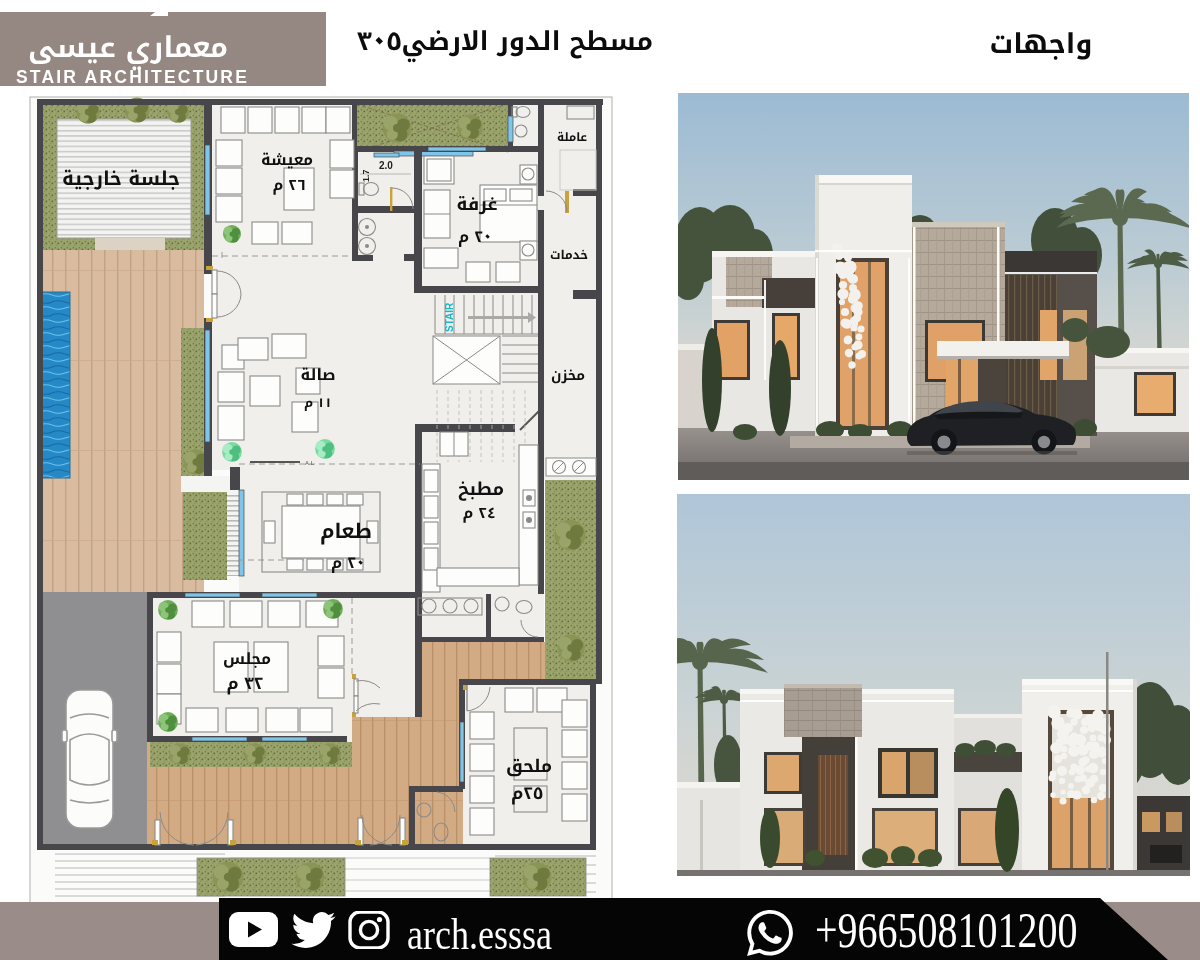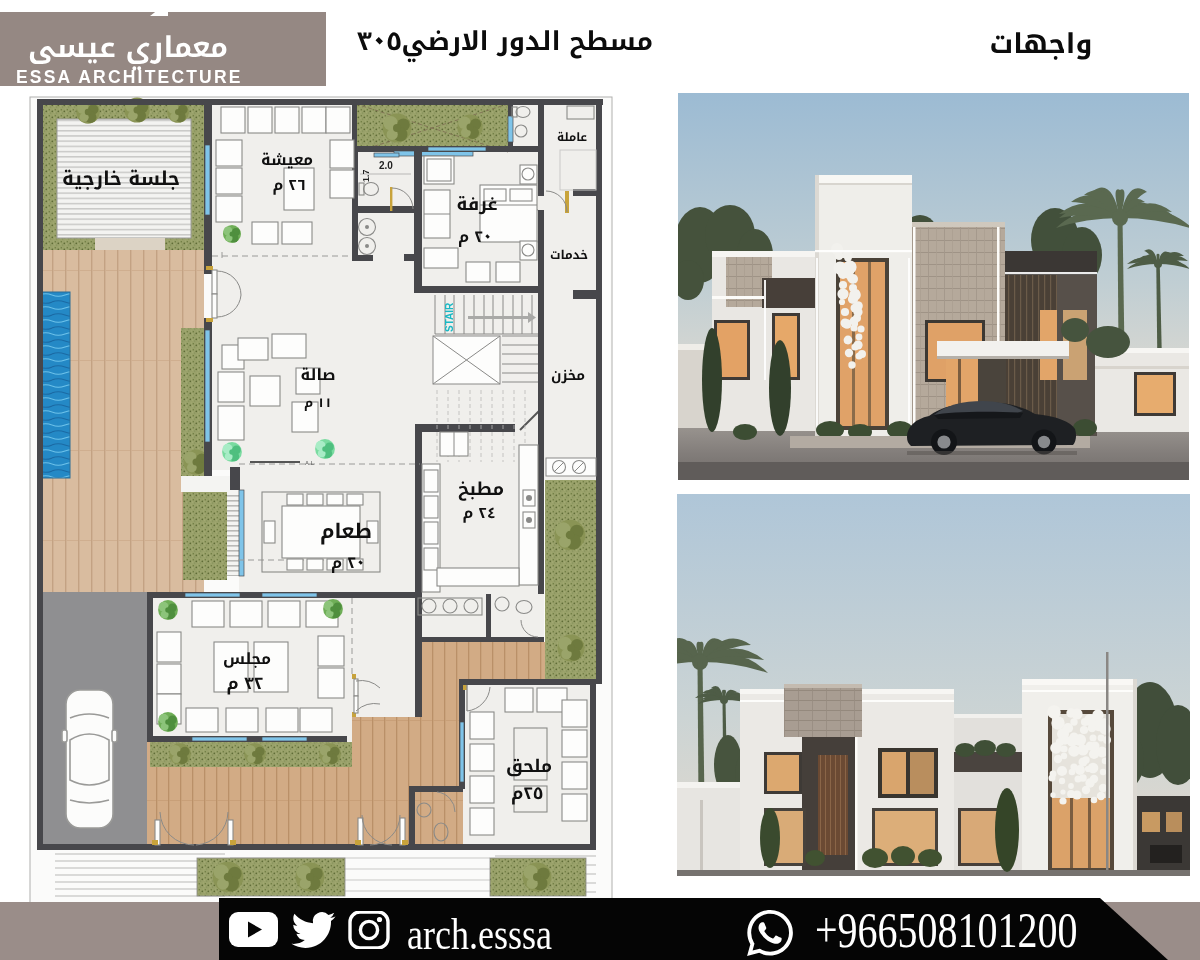--- a/index.html
+++ b/index.html
@@ -13,21 +13,21 @@
 <svg class="abs" style="left:148px;top:1px;" width="22" height="16" viewBox="0 0 22 16">
       <path d="M2,15 L20,15 L20,1 Z" fill="#fff"></path>
     </svg>
 
 <svg class="abs" style="left:0;top:0;" width="326px" height="90" viewBox="0 0 326 90">
       <g transform="translate(28.0,57.0) scale(0.02868,-0.02868)">
         <path fill="#fff" d="M266 -240Q205 -240 160 -210Q115 -179 90 -128Q65 -76 65 -12Q65 37 73 85Q81 133 97 181H230Q217 140 213 102Q209 65 209 10Q209 -24 226 -54Q242 -84 270 -102Q297 -120 328 -120H501Q541 -120 572 -116Q604 -113 622 -102Q641 -91 641 -67Q641 -50 624 -38Q608 -25 572 -16Q516 -2 483 18Q450 39 436 68Q423 97 423 137Q423 163 432 191Q442 219 461 247Q487 285 523 316Q559 347 598 365Q638 383 674 383Q690 383 705 380Q720 378 734 371Q767 355 797 321Q827 287 870 225Q893 192 912 171Q930 150 944 140Q958 130 974 125Q989 120 1005 120H1010Q1015 120 1015 116V5Q1015 0 1010 0H1005Q969 0 940 6Q912 13 887 29Q862 45 835 73Q830 78 817 96Q804 113 784 141Q761 174 742 196Q724 218 710 229Q697 240 684 246Q671 251 659 251Q646 251 629 242Q612 232 596 217Q581 202 571 186Q561 170 561 158Q561 145 568 134Q576 122 592 112Q608 103 633 95Q665 85 688 74Q712 64 728 54Q758 35 774 7Q789 -21 789 -59Q789 -147 718 -194Q646 -240 502 -240Z M1716 0Q1673 0 1634 19Q1595 38 1559 75Q1531 38 1490 19Q1448 0 1392 0H1000Q995 0 995 5V116Q995 120 1000 120H1125V417H1274V120H1359Q1409 120 1432 148Q1455 175 1455 236V417H1604V224Q1604 212 1604 201Q1603 190 1601 179Q1626 146 1650 133Q1674 120 1713 120H1775V495H1924V120H2054Q2059 120 2059 116V5Q2059 0 2054 0Z M2044 0Q2039 0 2039 5V116Q2039 120 2044 120H2199V495H2348V120H2498Q2503 120 2503 116V5Q2503 0 2498 0ZM2163 -224Q2132 -224 2114 -204Q2096 -185 2096 -152Q2096 -119 2114 -100Q2132 -80 2163 -80Q2194 -80 2212 -99Q2229 -118 2229 -152Q2229 -186 2211 -205Q2193 -224 2163 -224ZM2333 -224Q2302 -224 2284 -204Q2266 -185 2266 -152Q2266 -119 2284 -100Q2302 -80 2333 -80Q2364 -80 2382 -100Q2399 -119 2399 -152Q2399 -185 2381 -204Q2363 -224 2333 -224Z M2488 0Q2483 0 2483 5V116Q2483 120 2488 120H2642Q2617 132 2599 154Q2581 175 2571 204Q2561 232 2561 264Q2561 339 2594 393Q2628 447 2690 476Q2752 505 2837 505Q2881 505 2929 495Q2977 485 3005 472L2963 355Q2925 372 2894 378Q2864 385 2833 385Q2792 385 2763 370Q2734 355 2719 327Q2704 299 2704 258Q2704 218 2720 186Q2735 155 2764 138Q2793 120 2832 120H3015V0Z M3666 -240Q3605 -240 3560 -210Q3515 -179 3490 -128Q3465 -76 3465 -12Q3465 37 3473 85Q3481 133 3497 181H3630Q3617 140 3613 102Q3609 65 3609 10Q3609 -24 3626 -54Q3642 -84 3670 -102Q3697 -120 3728 -120H3901Q3942 -120 3976 -116Q4009 -111 4030 -98Q4050 -85 4050 -60Q4050 -46 4044 -34Q4038 -23 4026 -12Q4013 0 3991 13Q3970 27 3946 42Q3923 57 3895 76Q3858 101 3837 121Q3816 141 3808 161Q3799 181 3799 203Q3799 232 3812 266Q3826 300 3852 337Q3888 387 3933 424Q3978 462 4027 483Q4076 504 4121 504Q4137 504 4152 500Q4168 497 4188 487Q4208 477 4238 457L4184 348Q4171 356 4158 362Q4145 368 4132 372Q4119 375 4105 375Q4092 375 4075 368Q4058 361 4036 347Q4007 329 3984 308Q3962 286 3949 266Q3936 245 3936 228Q3936 215 3951 200Q3966 184 3986 170Q4007 155 4025 143Q4045 130 4067 114Q4089 99 4111 80Q4155 43 4177 9Q4199 -25 4199 -57Q4199 -149 4122 -194Q4046 -240 3902 -240ZM3709 -468Q3678 -468 3660 -448Q3642 -429 3642 -396Q3642 -363 3660 -344Q3678 -324 3709 -324Q3740 -324 3758 -343Q3775 -362 3775 -396Q3775 -430 3757 -449Q3739 -468 3709 -468ZM3879 -468Q3848 -468 3830 -448Q3812 -429 3812 -396Q3812 -363 3830 -344Q3848 -324 3879 -324Q3910 -324 3928 -344Q3945 -363 3945 -396Q3945 -429 3927 -448Q3909 -468 3879 -468Z M4427 -240Q4376 -240 4333 -228Q4290 -216 4243 -184L4303 -87Q4329 -104 4350 -110Q4370 -116 4398 -116Q4438 -116 4462 -86Q4487 -55 4487 -9V495H4636V-16Q4636 -84 4610 -134Q4584 -185 4538 -212Q4491 -240 4427 -240Z M5095 120Q5100 120 5100 116V5Q5100 0 5095 0H4821V760H4970V120Z M5198 120Q5185 151 5178 186Q5171 220 5171 258Q5171 301 5186 352Q5200 402 5222 438Q5270 466 5324 480Q5379 495 5420 495Q5454 495 5485 488Q5516 480 5544 466Q5600 437 5631 384Q5662 330 5662 259Q5662 231 5658 206Q5653 180 5643 156Q5661 136 5684 128Q5708 120 5743 120H5748Q5753 120 5753 116V5Q5753 0 5748 0H5743Q5690 0 5651 15Q5612 30 5578 67Q5540 34 5490 17Q5441 0 5389 0H5085Q5080 0 5080 5V116Q5080 120 5085 120ZM5309 237Q5309 212 5315 182Q5321 153 5332 120H5370Q5410 120 5442 138Q5474 157 5493 189Q5512 221 5512 259Q5512 312 5486 344Q5460 375 5417 375Q5395 375 5372 368Q5348 361 5324 347Q5317 321 5313 294Q5309 266 5309 237Z M6225 0Q6178 0 6127 16Q6076 32 6040 56Q5994 28 5948 14Q5901 0 5854 0H5738Q5733 0 5733 5V116Q5733 120 5738 120H5838Q5861 120 5888 126Q5915 131 5932 139Q5917 150 5902 168Q5886 187 5869 212Q5836 262 5812 320Q5787 378 5778 432Q5818 465 5866 488Q5913 512 5963 524Q6013 537 6059 537Q6130 537 6193 522Q6256 507 6310 477Q6310 405 6290 340Q6270 275 6234 224Q6197 172 6147 140Q6166 130 6188 125Q6211 120 6237 120H6352Q6357 120 6357 116V5Q6357 0 6352 0ZM6042 201Q6101 236 6132 286Q6164 335 6168 399Q6146 408 6118 412Q6090 417 6055 417Q6034 417 6010 412Q5985 407 5964 398Q5942 390 5927 379Q5937 343 5954 308Q5971 274 5994 246Q6016 219 6042 201Z M6342 0Q6337 0 6337 5V116Q6337 120 6342 120H6455Q6442 151 6435 186Q6428 220 6428 258Q6428 301 6442 352Q6457 402 6479 438Q6527 466 6582 480Q6636 495 6677 495Q6711 495 6742 488Q6773 480 6801 466Q6857 437 6888 384Q6919 330 6919 259Q6919 221 6910 187Q6902 153 6884 124Q6847 65 6784 32Q6722 0 6646 0ZM6566 237Q6566 212 6572 182Q6578 153 6589 120H6627Q6667 120 6699 138Q6731 157 6750 189Q6769 221 6769 259Q6769 312 6743 344Q6717 375 6674 375Q6652 375 6628 368Q6605 361 6581 347Q6574 321 6570 294Q6566 266 6566 237Z"></path>
       </g>
     </svg>
 
-<div class="abs" style="left:16px;top:67px;width:310px;color:#fff;font-size:17.5px;font-weight:bold;letter-spacing:2.2px;">ESSA ARCHITECTURE</div>
+<div class="abs" style="left:16px;top:67px;width:310px;color:#fff;font-size:17.5px;font-weight:bold;letter-spacing:2.2px;">STAIR ARCHITECTURE</div>
 
 <svg class="abs" style="left:340px;top:0;" width="330" height="75" viewBox="340 0 330 75">
       <g transform="translate(357.0,50.0) scale(0.02592,-0.02592)">
         <path fill="#0c0c0c" d="M10 674H163L213 531Q216 530 218 529Q221 528 224 528Q232 528 239 535Q246 542 247 556Q249 570 250 599Q250 628 250 674H369Q369 619 368 584Q367 549 365 534Q369 531 376 530Q383 528 393 528Q415 528 425 541Q436 555 440 590Q443 625 443 674H562V660Q562 538 528 486Q495 433 417 433Q393 433 373 439Q353 445 337 456Q326 445 311 438Q296 432 280 432Q268 432 258 434Q247 437 240 441L411 0H256Z M714 375 840 501 1001 341 874 214Z M1429 -10Q1300 -10 1241 57Q1182 124 1182 260Q1182 315 1190 368Q1199 420 1216 470Q1250 570 1306 626Q1363 683 1432 683Q1466 683 1496 670Q1527 656 1555 629Q1592 593 1620 535Q1648 477 1664 406Q1679 336 1679 260Q1679 213 1673 174Q1667 134 1653 105Q1625 45 1572 18Q1520 -10 1429 -10ZM1428 112Q1478 112 1503 150Q1528 188 1528 264Q1528 327 1521 380Q1514 434 1500 477Q1486 520 1468 542Q1449 563 1427 563Q1400 563 1378 523Q1363 496 1352 456Q1340 415 1334 366Q1327 317 1327 263Q1327 187 1352 150Q1378 112 1428 112Z M1982 -240Q1921 -240 1876 -210Q1831 -179 1806 -128Q1781 -76 1781 -12Q1781 37 1789 85Q1797 133 1813 181H1946Q1933 140 1929 102Q1925 65 1925 10Q1925 -24 1942 -54Q1958 -84 1986 -102Q2013 -120 2044 -120H2217Q2257 -120 2288 -116Q2320 -113 2338 -102Q2357 -91 2357 -67Q2357 -50 2340 -38Q2324 -25 2288 -16Q2232 -2 2199 18Q2166 39 2152 68Q2139 97 2139 137Q2139 163 2148 191Q2158 219 2177 247Q2203 285 2239 316Q2275 347 2314 365Q2354 383 2390 383Q2406 383 2421 380Q2436 378 2450 371Q2483 355 2513 321Q2543 287 2586 225Q2609 192 2628 171Q2646 150 2660 140Q2674 130 2690 125Q2705 120 2721 120H2726Q2731 120 2731 116V5Q2731 0 2726 0H2721Q2685 0 2656 6Q2628 13 2603 29Q2578 45 2551 73Q2546 78 2533 96Q2520 113 2500 141Q2477 174 2458 196Q2440 218 2426 229Q2413 240 2400 246Q2387 251 2375 251Q2362 251 2345 242Q2328 232 2312 217Q2297 202 2287 186Q2277 170 2277 158Q2277 145 2284 134Q2292 122 2308 112Q2324 103 2349 95Q2381 85 2404 74Q2428 64 2444 54Q2474 35 2490 7Q2505 -21 2505 -59Q2505 -147 2434 -194Q2362 -240 2218 -240ZM2025 -468Q1994 -468 1976 -448Q1958 -429 1958 -396Q1958 -363 1976 -344Q1994 -324 2025 -324Q2056 -324 2074 -343Q2091 -362 2091 -396Q2091 -430 2073 -449Q2055 -468 2025 -468ZM2195 -468Q2164 -468 2146 -448Q2128 -429 2128 -396Q2128 -363 2146 -344Q2164 -324 2195 -324Q2226 -324 2244 -344Q2261 -363 2261 -396Q2261 -429 2243 -448Q2225 -468 2195 -468Z M2716 0Q2711 0 2711 5V116Q2711 120 2716 120H2834V495H2983V320Q3014 382 3054 423Q3094 464 3144 484Q3195 505 3254 505Q3377 505 3440 440Q3502 375 3502 240V0ZM3353 120V243Q3353 316 3320 350Q3286 385 3216 385Q3171 385 3130 364Q3089 344 3052 302Q3016 261 2983 198V120ZM3142 621Q3111 621 3093 640Q3075 660 3075 693Q3075 727 3092 746Q3110 765 3142 765Q3173 765 3190 746Q3208 727 3208 693Q3208 660 3190 640Q3172 621 3142 621Z M3721 -240Q3670 -240 3627 -228Q3584 -216 3537 -184L3597 -87Q3623 -104 3644 -110Q3664 -116 3692 -116Q3732 -116 3756 -86Q3781 -55 3781 -9V495H3930V-16Q3930 -84 3904 -134Q3878 -185 3832 -212Q3785 -240 3721 -240Z M4394 120Q4444 120 4467 148Q4490 175 4490 236V760H4639V224Q4639 122 4582 61Q4526 0 4427 0H4060V120ZM4245 104 4112 625H4268L4391 104Z M4829 760H4978V0H4829Z M5562 -240Q5511 -240 5468 -228Q5425 -216 5378 -184L5438 -87Q5464 -104 5484 -110Q5505 -116 5533 -116Q5573 -116 5598 -86Q5622 -55 5622 -9V495H5771V-16Q5771 -84 5745 -134Q5719 -185 5672 -212Q5626 -240 5562 -240Z M6134 -240Q6066 -240 6016 -230Q5967 -219 5921 -192L5979 -83Q6020 -104 6056 -112Q6092 -121 6131 -121Q6188 -121 6218 -90Q6249 -59 6249 -5V0H6150Q6043 0 5986 60Q5928 121 5928 233Q5928 318 5970 376Q6011 435 6083 465Q6155 495 6246 495H6398V-3Q6398 -117 6329 -178Q6260 -240 6134 -240ZM6249 120V375H6217Q6153 375 6117 339Q6081 303 6081 237Q6081 177 6106 148Q6130 120 6180 120Z M6528 120H6862Q6852 166 6840 204Q6827 241 6812 269Q6782 326 6736 368Q6691 409 6625 436L6681 576Q6769 541 6834 480Q6899 420 6943 331Q6987 242 7012 120H7143Q7148 120 7148 116V5Q7148 0 7143 0H6528Z M7133 0Q7128 0 7128 5V116Q7128 120 7133 120H7258V760H7407V0Z M7607 760H7756V0H7607Z M8840 0Q8794 0 8760 9Q8726 18 8702 37Q8677 56 8657 84Q8617 74 8584 64Q8552 54 8528 46Q8504 37 8488 29Q8439 4 8413 -30Q8387 -64 8387 -110Q8387 -138 8402 -159Q8416 -180 8442 -192Q8467 -204 8499 -204Q8533 -204 8570 -198Q8606 -193 8646 -183L8663 -292Q8614 -309 8566 -318Q8518 -326 8469 -326Q8401 -326 8350 -300Q8298 -274 8270 -227Q8241 -180 8241 -118Q8241 -65 8262 -20Q8284 24 8325 60Q8353 84 8390 106Q8427 127 8480 147Q8532 167 8606 187Q8599 207 8592 228Q8586 248 8581 268Q8571 308 8553 334Q8535 360 8509 372Q8483 385 8447 385Q8415 385 8378 374Q8340 362 8298 339L8245 449Q8293 475 8356 490Q8419 505 8478 505Q8545 505 8592 483Q8640 461 8670 416Q8700 371 8713 300Q8718 274 8726 246Q8735 218 8747 195Q8766 159 8790 140Q8813 120 8840 120H8846Q8851 120 8851 116V5Q8851 0 8846 0Z M8836 0Q8831 0 8831 5V116Q8831 120 8836 120H8954V760H9103V320Q9134 382 9174 423Q9214 464 9264 484Q9315 505 9374 505Q9497 505 9560 440Q9622 375 9622 240V120H9752Q9757 120 9757 116V5Q9757 0 9752 0ZM9473 120V243Q9473 316 9440 350Q9406 385 9336 385Q9291 385 9250 364Q9209 344 9172 302Q9136 261 9103 198V120Z M10458 0Q10415 0 10376 19Q10337 38 10301 75Q10273 38 10232 19Q10190 0 10134 0H9742Q9737 0 9737 5V116Q9737 120 9742 120H9867V417H10016V120H10101Q10151 120 10174 148Q10197 175 10197 236V417H10346V224Q10346 212 10346 201Q10345 190 10343 179Q10368 146 10392 133Q10416 120 10455 120H10517V495H10666V120H10796Q10801 120 10801 116V5Q10801 0 10796 0Z M10786 0Q10781 0 10781 5V116Q10781 120 10786 120H10899Q10886 151 10879 186Q10872 220 10872 258Q10872 301 10886 352Q10901 402 10923 438Q10971 466 11026 480Q11080 495 11121 495Q11155 495 11186 488Q11217 480 11245 466Q11301 437 11332 384Q11363 330 11363 259Q11363 221 11354 187Q11346 153 11328 124Q11291 65 11228 32Q11166 0 11090 0ZM11010 237Q11010 212 11016 182Q11022 153 11033 120H11071Q11111 120 11143 138Q11175 157 11194 189Q11213 221 11213 259Q11213 312 11187 344Q11161 375 11118 375Q11096 375 11072 368Q11049 361 11025 347Q11018 321 11014 294Q11010 266 11010 237Z"></path>
       </g>
     </svg>
 
 <svg class="abs" style="left:970px;top:0;" width="140" height="75" viewBox="970 0 140 75">
       <g transform="translate(989.5,53.0) scale(0.02741,-0.02741)">
         <path fill="#0c0c0c" d="M264 0Q172 0 119 54Q65 107 65 201Q65 227 69 254Q73 282 81 308Q88 334 97 354H229Q222 322 218 289Q214 256 214 223Q214 177 240 148Q266 120 308 120H633V495H782V0ZM306 496Q275 496 257 516Q239 535 239 568Q239 602 257 621Q275 640 306 640Q337 640 354 621Q372 602 372 568Q372 534 354 515Q336 496 306 496ZM476 496Q445 496 427 516Q409 535 409 568Q409 602 427 621Q445 640 476 640Q507 640 524 621Q542 602 542 568Q542 535 524 516Q506 496 476 496Z M1241 120Q1246 120 1246 116V5Q1246 0 1241 0H967V760H1116V120Z M1354 120Q1334 139 1320 173Q1306 207 1306 253Q1306 320 1337 371Q1368 422 1420 451Q1472 480 1535 480Q1604 480 1654 452Q1705 424 1733 375Q1761 326 1761 262V120H1900V305Q1900 432 1838 500Q1775 568 1655 568Q1580 568 1523 559Q1466 550 1412 530L1378 644Q1424 660 1468 670Q1513 679 1559 684Q1605 688 1655 688Q1852 688 1950 593Q2049 498 2049 318V120H2174Q2179 120 2179 116V5Q2179 0 2174 0H1231Q1226 0 1226 5V116Q1226 120 1231 120ZM1580 120H1612V256Q1612 308 1594 332Q1575 355 1536 355Q1502 355 1480 326Q1459 298 1459 254Q1459 210 1472 180Q1486 150 1513 135Q1540 120 1580 120Z M2164 0Q2159 0 2159 5V116Q2159 121 2164 121H2567Q2548 138 2533 174Q2518 210 2507 263Q2498 309 2484 336Q2469 362 2446 374Q2423 385 2387 385Q2352 385 2321 376Q2290 367 2254 347L2209 457Q2253 481 2306 493Q2358 505 2418 505Q2445 505 2468 502Q2492 500 2512 493Q2568 475 2601 432Q2634 389 2647 312Q2656 263 2666 225Q2677 187 2690 161Q2703 135 2717 120V0ZM2413 -249Q2382 -249 2364 -230Q2346 -210 2346 -177Q2346 -144 2364 -124Q2381 -105 2413 -105Q2444 -105 2462 -124Q2479 -143 2479 -177Q2479 -210 2461 -230Q2443 -249 2413 -249Z M2882 760H3031V0H2882Z M3409 -240Q3341 -240 3292 -230Q3242 -219 3196 -192L3254 -83Q3295 -104 3331 -112Q3367 -121 3406 -121Q3463 -121 3494 -90Q3524 -59 3524 -5V0H3425Q3318 0 3260 60Q3203 121 3203 233Q3203 318 3244 376Q3286 435 3358 465Q3430 495 3521 495H3673V-3Q3673 -117 3604 -178Q3535 -240 3409 -240ZM3524 120V375H3492Q3428 375 3392 339Q3356 303 3356 237Q3356 177 3380 148Q3405 120 3455 120Z"></path>

